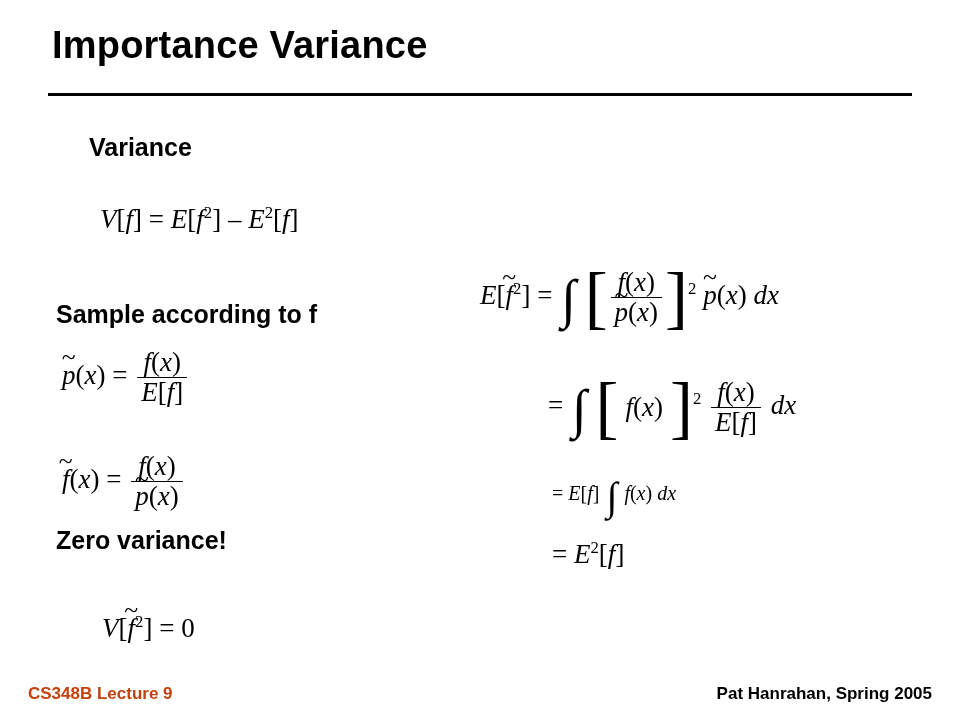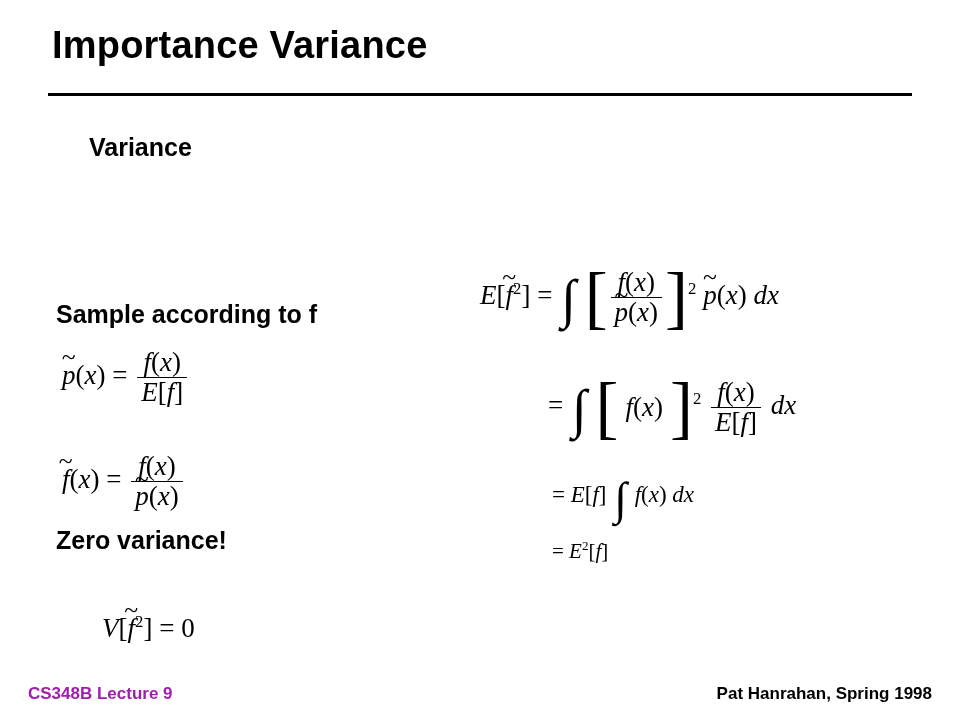--- a/index.html
+++ b/index.html
@@ -97,30 +97,30 @@
     font-size: 0.95em;
     line-height: 1;
   }
   .eq1 { left: 100px; top: 203px; font-size: 27px; }
   .eq2 { left: 62px;  top: 348px; font-size: 27px; }
   .eq3 { left: 62px;  top: 452px; font-size: 27px; }
   .eq4 { left: 102px; top: 612px; font-size: 27px; }
 
   .eq5 { left: 480px; top: 268px; font-size: 27px; }
   .eq6 { left: 548px; top: 378px; font-size: 27px; }
-  .eq7 { left: 552px; top: 482px; font-size: 23px; }
-  .eq8 { left: 552px; top: 538px; font-size: 21px; }
+  .eq7 { left: 552px; top: 482px; font-size: 20px; }
+  .eq8 { left: 552px; top: 538px; font-size: 27px; }
 
   .footer-left {
     position: absolute;
     left: 28px;
     bottom: 16px;
     font-size: 17px;
     font-weight: bold;
-    color: #a21caf;
+    color: #c2410c;
   }
   .footer-right {
     position: absolute;
     right: 28px;
     bottom: 16px;
     font-size: 17px;
     font-weight: bold;
     color: #000000;
   }
 </style>
@@ -129,20 +129,27 @@
 
 <div class="slide">
 
   <div class="title">Importance Variance</div>
   <div class="title-rule"></div>
 
   <div class="heading h-variance">Variance</div>
   <div class="heading h-sample">Sample according to f</div>
   <div class="heading h-zero">Zero variance!</div>
 
+  <div class="math eq1">
+    <span class="mi">V</span><span>[</span><span class="mi">f</span><span>]</span>
+    <span>=</span>
+    <span class="mi">E</span><span>[</span><span class="mi">f</span><span class="supn">2</span><span>]</span>
+    <span>–</span>
+    <span class="mi">E</span><span class="supn">2</span><span>[</span><span class="mi">f</span><span>]</span>
+  </div>
 
   <div class="math eq2">
     <span class="tilde-wrap"><span class="tld">~</span><span class="mi">p</span></span><span>(</span><span class="mi">x</span><span>)</span>
     <span>=</span>
     <span class="frac">
       <span class="num"><span class="mi">f</span><span>(</span><span class="mi">x</span><span>)</span></span>
       <span class="den"><span class="mi">E</span><span>[</span><span class="mi">f</span><span>]</span></span>
     </span>
   </div>
 
@@ -193,15 +200,15 @@
     <span class="mi">f</span><span>(</span><span class="mi">x</span><span>)</span>
     <span class="mi">dx</span>
   </div>
 
   <div class="math eq8">
     <span>=</span>
     <span class="mi">E</span><span class="supn">2</span><span>[</span><span class="mi">f</span><span>]</span>
   </div>
 
   <div class="footer-left">CS348B Lecture 9</div>
-  <div class="footer-right">Pat Hanrahan, Spring 1998</div>
+  <div class="footer-right">Pat Hanrahan, Spring 2005</div>
 
 </div>
 
 </body></html>

